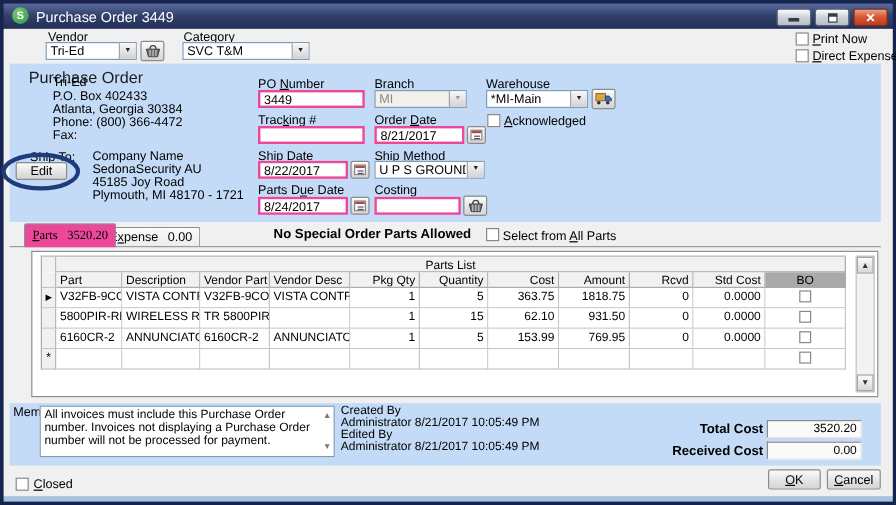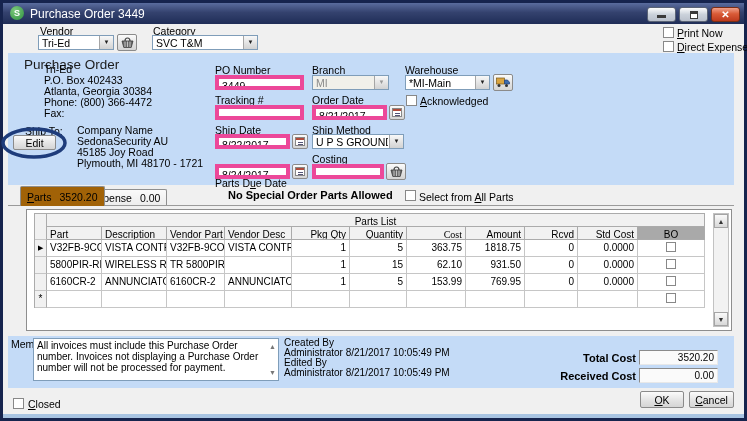--- a/index.html
+++ b/index.html
@@ -23,21 +23,21 @@
   .wbtn .maxglyph { position:absolute; left:10px; top:3px; width:8px; height:8px;
                     border:1px solid #3A3A3A; border-top-width:3px; background:#fff; }
   .wbtn .xglyph { position:absolute; width:100%; text-align:center; top:1px; color:#fff;
                   font-size:10px; font-weight:bold; }
 
   .client { position:absolute; left:3px; top:24px; width:741px; height:390px; background:#F0F0F0; }
   .bstrip { position:absolute; left:3px; top:414px; width:741px; height:4px; background:#A8C4E2; }
 
   
   .lbl { position:absolute; font-size:10.5px; white-space:nowrap; }
-  .tb { position:absolute; background:#fff; border:4px solid #ec4899; font-size:10.5px;
+  .tb { position:absolute; background:#fff; border:2px solid #ec4899; font-size:10.5px;
         padding:1px 3px; white-space:nowrap; overflow:hidden; }
   .combo { position:absolute; background:#fff; border:1px solid #7F9DB9; font-size:10.5px; }
   .combo .cval { position:absolute; left:3px; top:1px; right:15px; white-space:nowrap; overflow:hidden; }
   .combo .carrow { position:absolute; right:0; top:0; bottom:0; width:14px;
                    background:linear-gradient(#F8F8F8, #D2D2D2); border-left:1px solid #A5A5A5;
                    font-size:6px; text-align:center; color:#222; line-height:13px; }
   .combo.disabled { background:#F1F0EA; }
   .combo.disabled .cval { color:#8A8A8A; }
   .combo.disabled .carrow { color:#999; }
   .btn3d { position:absolute; background:linear-gradient(#FBFBFB, #E2E2E2 60%, #D5D5D5);
@@ -59,21 +59,21 @@
   .cal-icon { width:10px; height:9px; background:#fff; border:1px solid #888; position:relative; }
   .cal-icon::before { content:''; position:absolute; left:0; top:0; right:0; height:2px; background:#B04A3A; }
   .cal-icon::after { content:''; position:absolute; left:2px; top:4px; width:5px; height:1px;
                      box-shadow:0 2px 0 #557, 0 0 0 #557; background:#557; }
 
   
   .tab { position:absolute; border:1px solid #8F8F8F; border-bottom:none; border-radius:2px 2px 0 0;
          background:linear-gradient(#FAFAFA, #ECECEC); font-size:10.5px; display:flex;
          align-items:center; padding:0 6px; white-space:nowrap; }
   .tab .amt { margin-left:8px; }
-  .tab.active { background:#a16207; z-index:3; }
+  .tab.active { background:#ec4899; z-index:3;font-family:Liberation Serif, serif; }
   .tabline { position:absolute; left:8px; top:205px; width:726px; height:1px; background:#9A9A9A; }
   .notice { position:absolute; font-weight:bold; font-size:11px; white-space:nowrap; }
 
   
   .grid-box { position:absolute; left:26px; top:209px; width:706px; height:122px;
               background:#fff; border:1px solid #8E8E8E; }
   #grid { position:absolute; left:7px; top:3px; border-left:1px solid #ABABAB; border-top:1px solid #ABABAB; }
   .grow { display:flex; }
   .gc { border-right:1px solid #C6C6C6; border-bottom:1px solid #C6C6C6; font-size:10px;
         padding:2px 3px 0 3px; white-space:nowrap; overflow:hidden; background:#fff; }
@@ -175,21 +175,21 @@
 
   <div class="lbl" style="left:215px; top:94px;">Trac<u>k</u>ing #</div>
   <div class="tb" style="left:215px; top:105px; width:89px; height:15px;"></div>
 
   <div class="lbl" style="left:215px; top:124px;">Ship Da<u>t</u>e</div>
   <div class="tb" style="left:215px; top:134px; width:75px; height:15px;">8/22/2017</div>
   <div class="btn3d" style="left:292px; top:134px; width:16px; height:15px;">
       <span class="cal-icon"></span>
     </div>
 
-  <div class="lbl" style="left:215px; top:153px;margin-top:24px;">Parts D<u>u</u>e Date</div>
+  <div class="lbl" style="left:215px; top:153px;">Parts D<u>u</u>e Date</div>
   <div class="tb" style="left:215px; top:164px; width:75px; height:15px;">8/24/2017</div>
   <div class="btn3d" style="left:292px; top:164px; width:16px; height:15px;">
       <span class="cal-icon"></span>
     </div>
 
   <div class="lbl" style="left:312px; top:64px;">Branch</div>
   <div class="combo disabled" style="left:312px; top:75px; width:77px; height:15px;">
     <span class="cval">MI</span>
     <span class="carrow">▼</span>
   </div>
@@ -256,21 +256,21 @@
           <div class="gc h ctr" style="width: 658px; height: 13px;">Parts List</div>
         </div>
         <div class="grow">
           <div class="gc sel" style="width: 12px; height: 13px;"></div>
           <div class="gc h" style="width: 55px; height: 13px;">Part</div>
           <div class="gc h" style="width: 65px; height: 13px;">Description</div>
           <div class="gc h" style="width: 58px; height: 13px;">Vendor Part</div>
           <div class="gc h" style="width: 67px; height: 13px;">Vendor Desc</div>
           <div class="gc h num" style="width: 58px; height: 13px;">Pkg Qty</div>
           <div class="gc h num" style="width: 57px; height: 13px;">Quantity</div>
-          <div class="gc h num" style="width: 59px; height: 13px; font-family: Liberation Serif, serif;">Cost</div>
+          <div class="gc h num" style="width: 59px; height: 13px;">Cost</div>
           <div class="gc h num" style="width: 59px; height: 13px;">Amount</div>
           <div class="gc h num" style="width: 53px; height: 13px;">Rcvd</div>
           <div class="gc h num" style="width: 60px; height: 13px;">Std Cost</div>
           <div class="gc h bohead" style="width: 67px; height: 13px;">BO</div>
         </div>
         <div class="grow">
           <div class="gc sel ctr" style="width: 12px; height: 17px; font-size: 7px; padding-top: 4px;">▶</div>
           <div class="gc " style="width: 55px; height: 17px;">V32FB-9COM</div>
           <div class="gc " style="width: 65px; height: 17px;">VISTA CONTROL P</div>
           <div class="gc " style="width: 58px; height: 17px;">V32FB-9COM</div>

